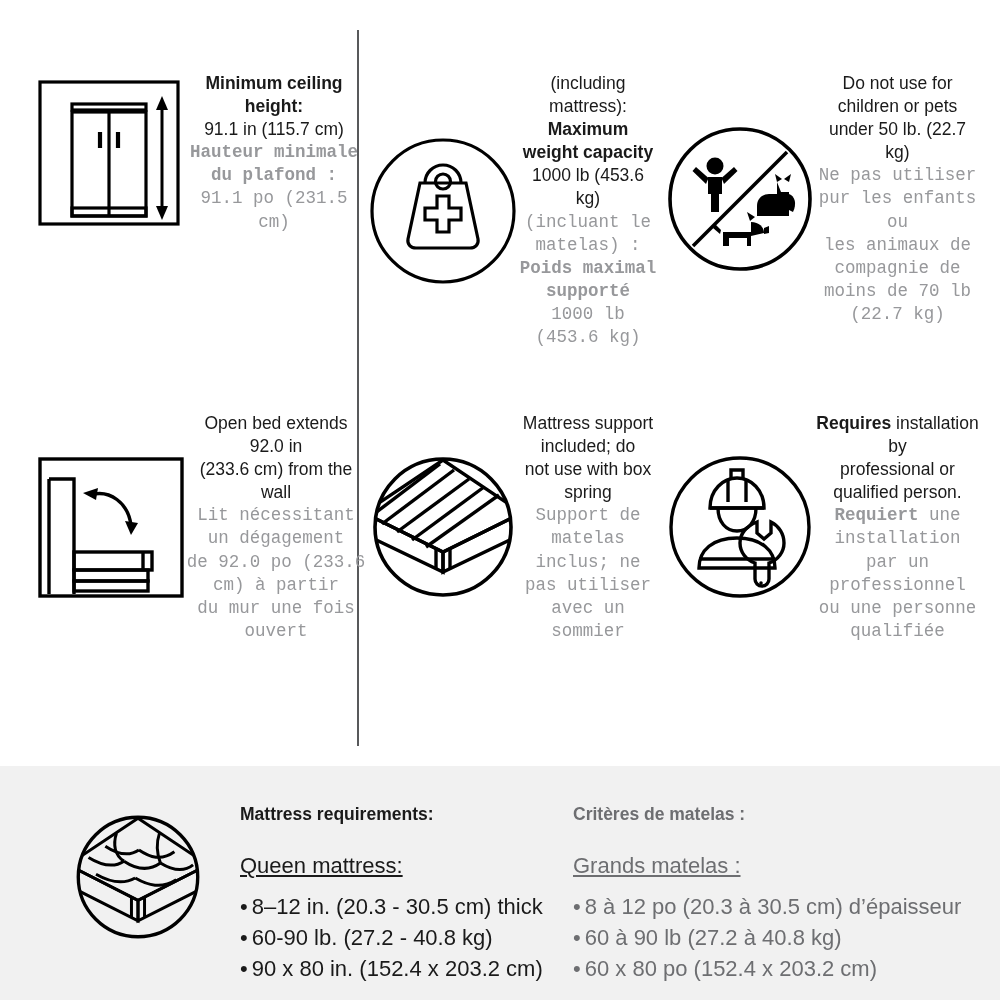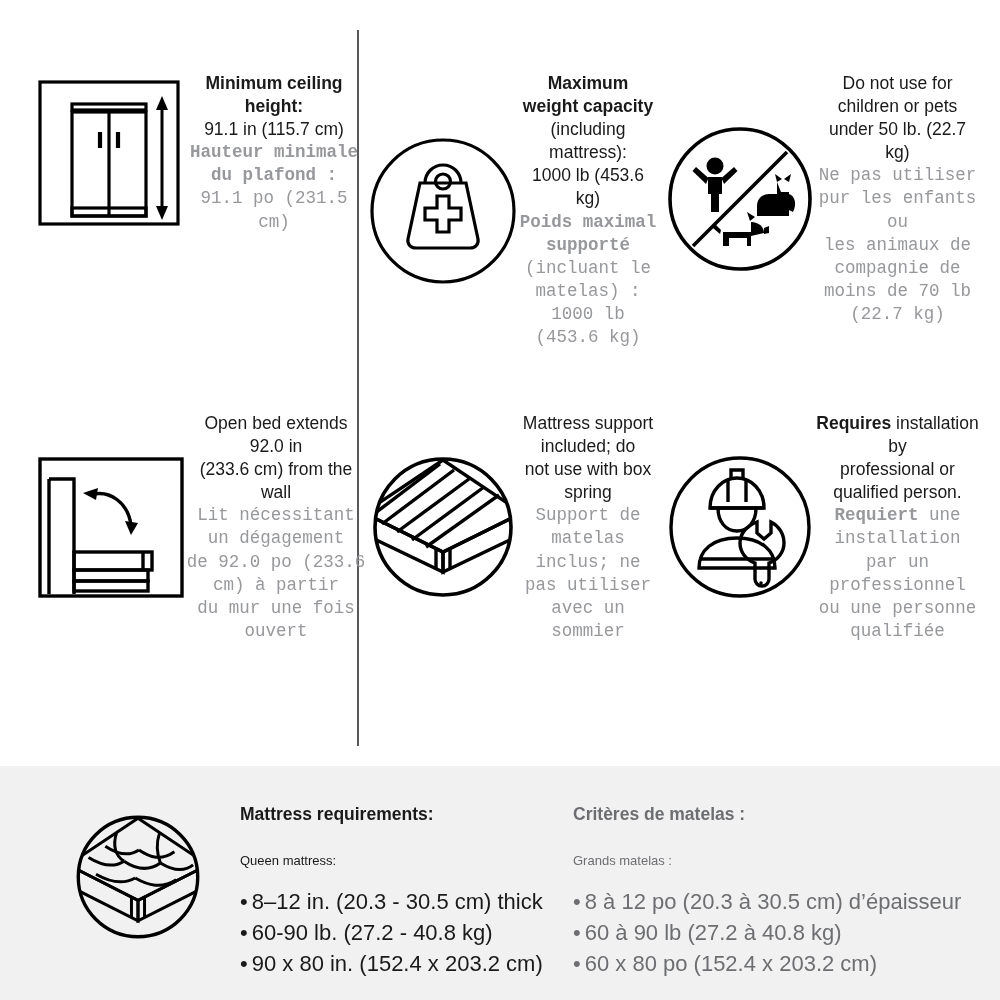--- a/index.html
+++ b/index.html
@@ -92,22 +92,23 @@
   .band-col.left  { left: 240px; width: 320px; }
   .band-col.right { left: 573px; width: 400px; }
   .band-title {
     font-size: 17.5px;
     font-weight: bold;
     margin-bottom: 28px;
   }
   .band-title.en { color: #1a1a1a; }
   .band-title.fr { color: #6d6e71; }
   .band-sub {
-    font-size: 13px;
-    margin-bottom: 18px;
+    font-size: 22px;
+    margin-bottom: 12px;
+    text-decoration: underline;
   }
   .band-sub.en { color: #1a1a1a; }
   .band-sub.fr { color: #6d6e71; }
   .band-list { list-style: none; }
   .band-list li {
     font-size: 22px;
     line-height: 1.42;
     white-space: nowrap;
   }
   .band-list.en li { color: #1a1a1a; }
@@ -160,25 +161,25 @@
           <g fill="none" stroke="#000" stroke-width="3.2">
             <circle cx="75" cy="75" r="71"></circle>
             <path d="M57 47 C57 37 65 29 75 29 C85 29 93 37 93 47"></path>
             <circle cx="75" cy="45.5" r="7.5"></circle>
             <path d="M52 47 L98 47 L110 103 C111 108.5 107 112 102 112 L48 112 C43 112 39 108.5 40 103 Z"></path>
             <path d="M69 60 L81 60 L81 72 L93 72 L93 84 L81 84 L81 96 L69 96 L69 84 L57 84 L57 72 L69 72 Z"></path>
           </g>
         </svg>
       </div>
       <div class="caption">
+        <div class="en">(including mattress):</div>
         <div class="en b">Maximum weight capacity</div>
-        <div class="en">(including mattress):</div>
         <div class="en">1000 lb (453.6 kg)</div>
+        <div class="fr">(incluant le matelas) :</div>
         <div class="fr b">Poids maximal supporté</div>
-        <div class="fr">(incluant le matelas) :</div>
         <div class="fr">1000 lb (453.6 kg)</div>
       </div>
     </div>
 
     <div class="cell c-r1c3 r1c3">
       <div class="icon-wrap">
         <svg width="150" height="150" viewBox="0 0 150 150">
           <circle cx="75" cy="75" r="70" fill="none" stroke="#000" stroke-width="3.6"></circle>
           <line x1="28" y1="122" x2="122" y2="28" stroke="#000" stroke-width="3.6"></line>
 

